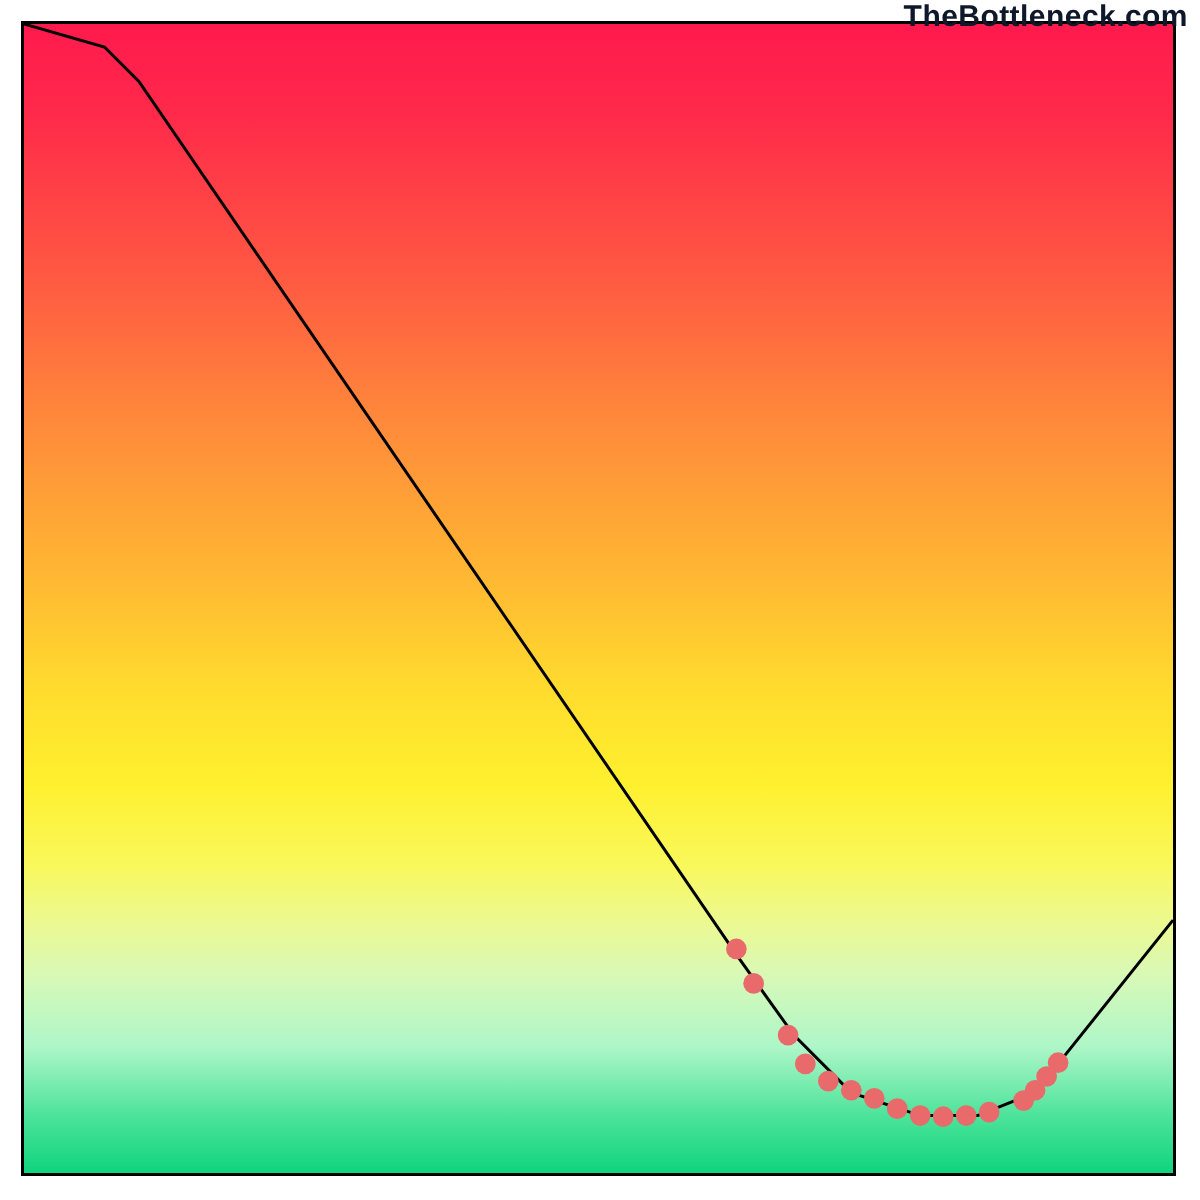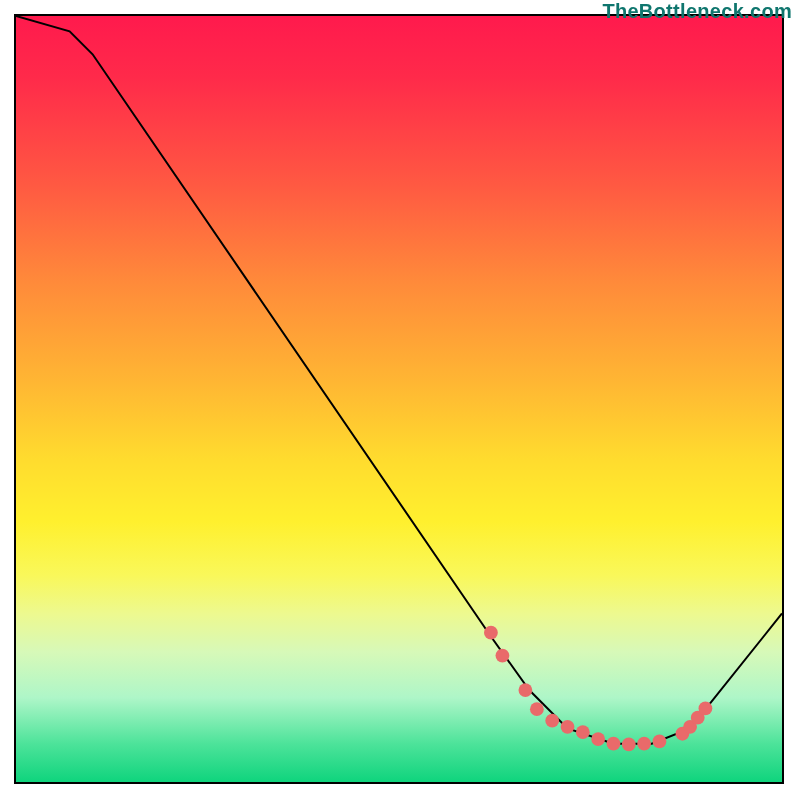--- a/index.html
+++ b/index.html
@@ -46,21 +46,21 @@
     height: 100%;
     pointer-events: none;
   }
   .watermark {
     position: absolute;
     top: 0;
     right: 8px;
     font-family: Arial, Helvetica, sans-serif;
     font-size: 20px;
     font-weight: 600;
-    color: #0f766e;
+    color: #0f172a;
     letter-spacing: 0.3px;
   }
 </style>
 </head>
 <body>
 
 <div class="frame">
   <div class="plot">
     <svg class="curve" viewBox="0 0 100 100" preserveAspectRatio="none">
       <path id="curve-path" d="M0.00 0.00 L7.00 2.00 L10.00 5.00 L62.00 81.00 L67.00 88.00 L72.00 93.00 L78.00 95.00 L83.00 95.00 L88.00 93.00 L100.00 78.00" fill="none" stroke="#000" stroke-width="2" vector-effect="non-scaling-stroke"></path>

